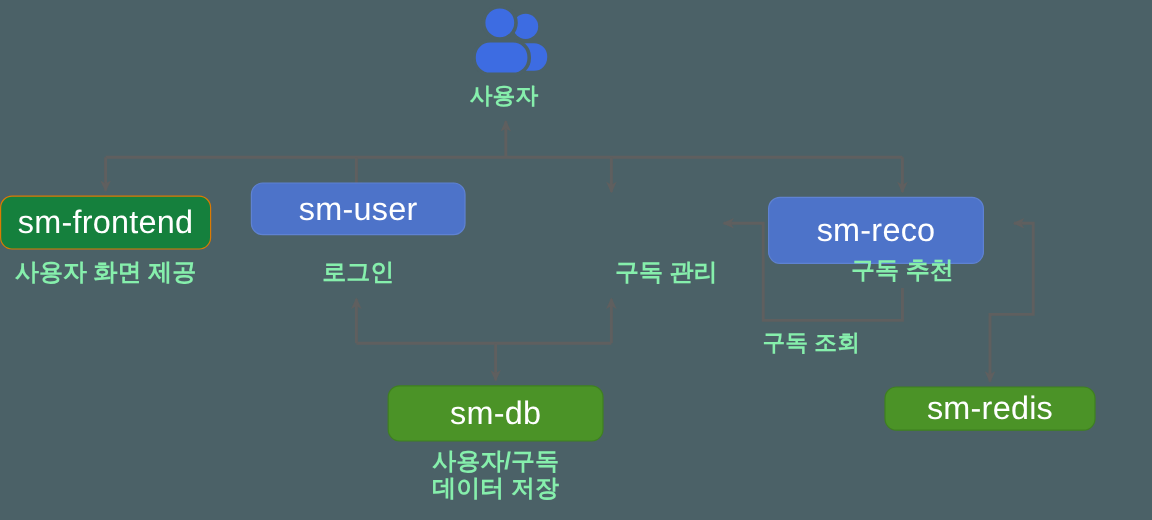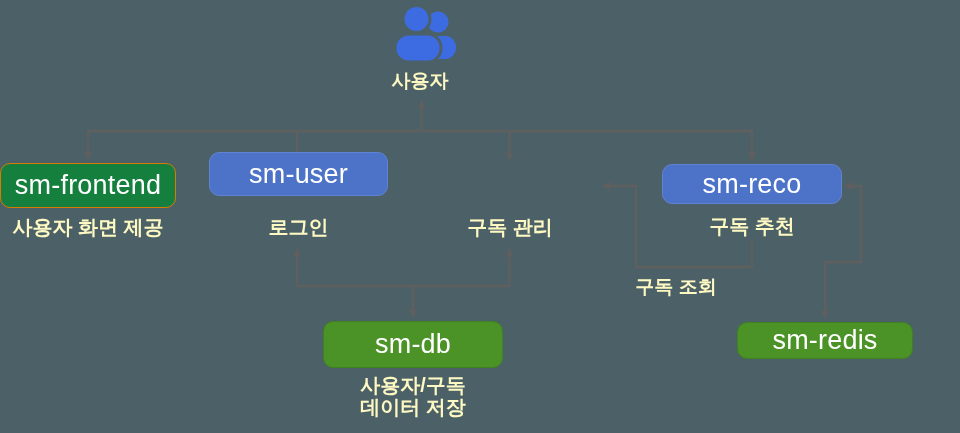--- a/index.html
+++ b/index.html
@@ -21,40 +21,40 @@
     letter-spacing: 0.2px;
     box-sizing: border-box;
     border: 1px solid rgba(0,0,0,0.25);
   }
   .node.orange { background: #15803d; border-color: #DB7A03; }
   .node.blue   { background: #4D73C9; border-color: #5F82D2; }
   .node.green  { background: #4B9327; border-color: #3F8020; }
 
   .klabel {
     position: absolute;
-    color: #fef9c3;
+    color: #86efac;
     font-size: 20px;
     font-weight: 700;
     text-align: center;
     line-height: 22px;
     white-space: pre-line;
   }
   .klabel.small { font-size: 19px; }
 
   #n-frontend { left: 0px;   top: 163px; width: 176px; height: 45px; }
   #n-user     { left: 209px; top: 152px; width: 179px; height: 44px; }
   #n-subs     { left: 422px; top: 164px; width: 176px; height: 44px; }
-  #n-reco     { left: 662px; top: 164px; width: 180px; height: 40px; }
+  #n-reco     { left: 640px; top: 164px; width: 180px; height: 56px; }
   #n-db       { left: 323px; top: 321px; width: 180px; height: 47px; }
   #n-redis    { left: 737px; top: 322px; width: 176px; height: 37px; }
 
   #l-user-top  { left: 360px; top: 70px;  width: 120px; }
   #l-frontend  { left: 0px;   top: 216px; width: 176px; }
   #l-user      { left: 209px; top: 216px; width: 179px; }
-  #l-subs      { left: 422px; top: 216px; width: 176px; }
+  #l-subs      { left: 422px; top: 216px; width: 176px; text-align: right; }
   #l-reco      { left: 662px; top: 215px; width: 180px; }
   #l-db        { left: 313px; top: 374px; width: 200px; }
   #l-edge-subs { left: 606px; top: 276px; width: 140px; }
   #l-edge-redis{ left: 812px; top: 277px; width: 140px; }
 </style>
 </head>
 <body>
 
 <div class="stage">
 

